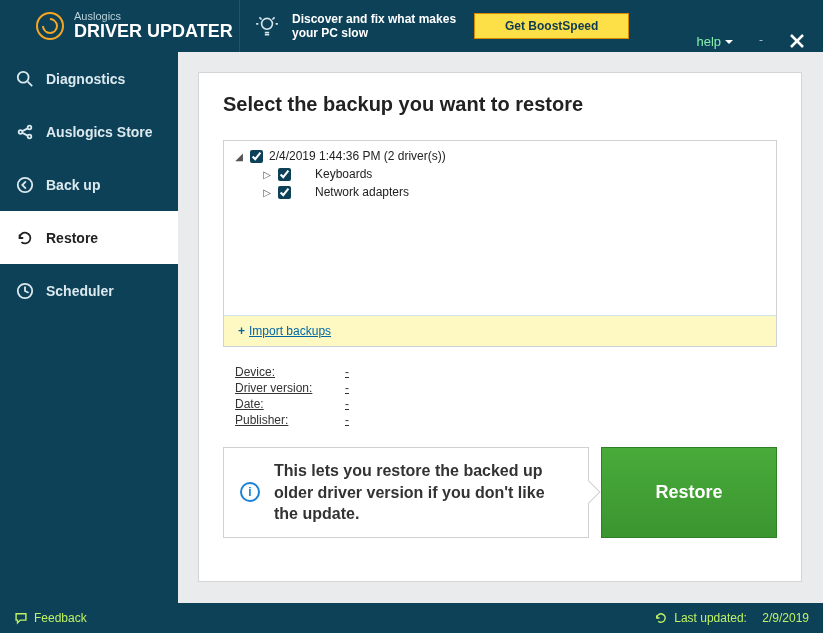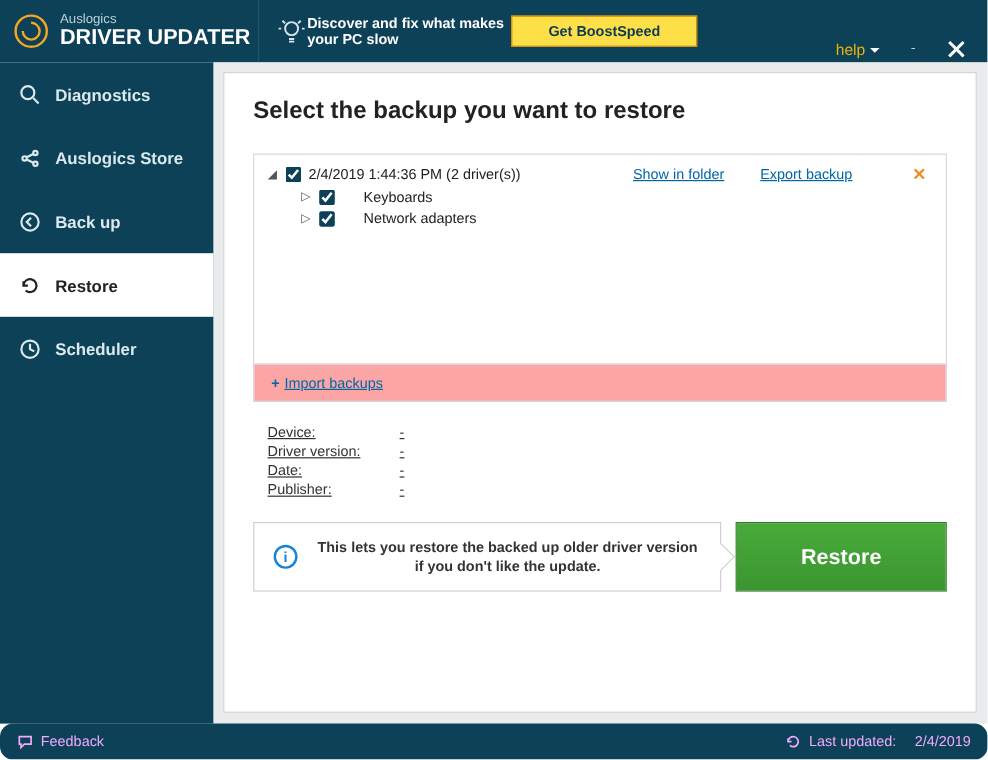--- a/index.html
+++ b/index.html
@@ -1,71 +1,71 @@
 <!DOCTYPE html>
 <html><head>
 <meta charset="utf-8">
 <style>
 * { margin: 0; padding: 0; box-sizing: border-box; }
 body { font-family: "Segoe UI", Tahoma, Arial, sans-serif; font-size: 13px; background: #fff; width: 823px; height: 633px; overflow: hidden; display: flex; flex-direction: column; }
 
-.titlebar { height: 52px; background: #0d4158; display: flex; align-items: stretch; }
+.titlebar { height: 52px; background: #0d4158; display: flex; align-items: stretch; padding-left: 24px; }
 .logo-block { width: 216px; display: flex; align-items: center; gap: 10px; padding-left: 12px; border-right: 1px solid #215468; }
 .logo-circle { width: 28px; height: 28px; border-radius: 50%; border: 2px solid #f5a623; display: flex; align-items: center; justify-content: center; }
 .logo-circle::before { content: ""; width: 12px; height: 12px; border: 2px solid #f5a623; border-left-color: transparent; border-radius: 50%; transform: rotate(45deg); }
 .logo-text { font-size: 11px; color: #b8d1db; line-height: 1.1; }
 .logo-text strong { color: #fff; font-size: 18px; font-weight: 700; display:block; }
-.promo { flex: 1; display: flex; align-items: center; padding: 0 14px; }
+.promo { flex: 1; display: flex; align-items: center; padding: 0 14px; gap: 12px; }
 .bulb-icon { width: 26px; height: 26px; color: #d7e5ea; flex-shrink: 0; }
 .promo-text { font-size: 12px; color: #fff; font-weight: 600; line-height: 1.2; max-width: 170px; }
 .boost-btn { background: #fde047; border: 1px solid #d98900; color: #0d3a50; font-size: 12px; padding: 5px 30px; cursor: pointer; font-weight: 700; }
-.right-ctrls { display: flex; align-items: center; gap: 20px; padding-right: 18px; color: #eab308; margin-top: 30px; }
+.right-ctrls { display: flex; align-items: center; gap: 20px; padding-right: 18px; color: #86efac; margin-top: 30px; }
 .help-btn { font-size: 13px; cursor: pointer; position: relative; padding-right: 12px; }
 .help-btn::after { content: ""; position: absolute; right: 0; top: 6px; border: 4px solid transparent; border-top-color: #fff; }
 .win-btn { width: 16px; height: 16px; cursor: pointer; display: flex; align-items: center; justify-content: center; }
 
 .body-row { flex: 1; display: flex; min-height: 0; }
 .sidebar { width: 178px; background: #0d4158; display: flex; flex-direction: column; }
 .nav-item { display: flex; align-items: center; gap: 12px; padding: 0 16px; height: 53px; color: #dbe9ee; font-size: 14px; font-weight: 600; cursor: pointer; }
 .nav-item.active { background: #fff; color: #222; }
 .nav-icon { width: 18px; height: 18px; flex-shrink: 0; display: inline-flex; align-items: center; justify-content: center; }
 
 .main { flex: 1; background: #e9ebec; padding: 0 1px 1px 0; display: flex; }
-.panel { margin: 8px; flex: 1; background: #fff; border: 1px solid #d5d5d5; padding: 20px 24px 18px 24px; display: flex; flex-direction: column; }
+.panel { margin: 20px; flex: 1; background: #fff; border: 1px solid #d5d5d5; padding: 20px 24px 18px 24px; display: flex; flex-direction: column; }
 .panel h1 { font-size: 20px; font-weight: 700; color: #222; margin-bottom: 24px; }
 
 .backups-box { border: 1px solid #cfd2d5; }
 .bb-head { font-size: 12px; color: #555; padding: 6px 14px; border-bottom: 1px solid #cfd2d5; background: linear-gradient(#fafafa,#ececec); }
 .bb-body { padding: 6px 10px 6px 10px; height: 174px; background: #fff; }
 .tree-row { display: flex; align-items: center; gap: 6px; padding: 2px 0; font-size: 12px; color: #222; }
 .caret { width: 10px; text-align: center; color: #555; font-size: 10px; cursor: pointer; }
 .cb { width: 13px; height: 13px; cursor: pointer; accent-color: #0d4158; margin: 0; }
 .tree-label { flex: 0 0 auto; }
 .tree-links { margin-left: auto; display: flex; gap: 30px; align-items: center; }
 .link { color: #0066a4; text-decoration: underline; font-size: 12px; cursor: pointer; }
 .del-x { color: #f08a24; font-size: 14px; font-weight: 700; cursor: pointer; margin-left: 20px; margin-right: 6px; }
 .tree-child { padding-left: 28px; }
 
-.import-bar { border-top: 1px solid #cfe3ec; background: #fca5a5; padding: 8px 14px; font-size: 12px; }
+.import-bar { border-top: 1px solid #cfe3ec; background: #fef9c3; padding: 8px 14px; font-size: 12px; }
 .import-bar a { color: #0066a4; text-decoration: underline; cursor: pointer; }
 .import-bar .plus { color: #0066a4; margin-right: 4px; font-weight: 700; }
 
 .details { margin-top: 18px; margin-left: 12px; font-size: 12px; color: #333; }
 .details .drow { display: flex; margin-bottom: 2px; text-decoration: underline; }
 .details .dlabel { width: 110px; }
 .details .dval { color: #333; }
 
 .footer-row { display: flex; align-items: stretch; margin-top: 18px; gap: 12px; }
 .info-box { flex: 1; border: 1px solid #d0d0d0; display: flex; align-items: center; gap: 14px; padding: 12px 16px; position: relative; background: #fff; }
 .info-box::after { content: ""; position: absolute; right: -9px; top: 50%; transform: translateY(-50%) rotate(45deg); width: 16px; height: 16px; background: #fff; border-right: 1px solid #d0d0d0; border-top: 1px solid #d0d0d0; }
 .info-i { width: 20px; height: 20px; border: 2px solid #1a82d6; border-radius: 50%; color: #1a82d6; font-weight: 700; font-size: 12px; display: flex; align-items: center; justify-content: center; flex-shrink: 0; }
-.info-text { font-size: 12px; color: #333; font-weight: 600; line-height: 1.35; text-align: center; }
+.info-text { font-size: 16px; color: #333; font-weight: 600; line-height: 1.35; }
 .restore-btn { width: 176px; background: linear-gradient(#49ab3a,#3b9530); border: 1px solid #2f7f25; color: #fff; font-size: 18px; font-weight: 600; cursor: pointer; }
 
-.statusbar { height: 30px; background: #0d4158; display: flex; align-items: center; padding: 0 14px; color: #f0abfc; font-size: 12px; border-radius: 11px; }
+.statusbar { height: 30px; background: #0d4158; display: flex; align-items: center; padding: 0 14px; color: #bef264; font-size: 12px; }
 .fb { display: flex; align-items: center; gap: 6px; cursor: pointer; }
 .lu { margin-left: auto; display: flex; align-items: center; gap: 6px; }
 </style>
 </head>
 <body>
 
 <div class="titlebar">
   <div class="logo-block">
     <span class="logo-circle"></span>
     <span class="logo-text">
@@ -153,25 +153,20 @@
   <div class="main">
     <div class="panel">
       <h1>Select the backup you want to restore</h1>
 
       <div class="backups-box">
         <div class="bb-body">
           <div class="tree-row">
             <span class="caret">◢</span>
             <input type="checkbox" class="cb" checked="" style="">
             <span class="tree-label">2/4/2019 1:44:36 PM (2 driver(s))</span>
-            <span class="tree-links">
-              <span class="link">Show in folder</span>
-              <span class="link">Export backup</span>
-              <span class="del-x">✕</span>
-            </span>
           </div>
           <div class="tree-child">
             <div class="tree-row">
               <span class="caret">▷</span>
               <input type="checkbox" class="cb" checked="" style="">
               <span class="tree-label" style="margin-left:18px">Keyboards</span>
             </div>
             <div class="tree-row">
               <span class="caret">▷</span>
               <input type="checkbox" class="cb" checked="" style="">
@@ -219,15 +214,15 @@
     <svg width="14" height="14" viewBox="0 0 20 20" fill="none" stroke="currentColor" stroke-width="2">
         <path d="M3 4h14v9H9l-4 4v-4H3z"></path>
       </svg>
     <span>Feedback</span>
   </span>
   <span class="lu">
     <svg width="14" height="14" viewBox="0 0 20 20" fill="none" stroke="currentColor" stroke-width="2">
         <path d="M4 10a6 6 0 1 1 2 4.5"></path>
         <polyline points="4,6 4,10 8,10"></polyline>
       </svg>
-    <span>Last updated:</span>&nbsp;<span>2/4/2019</span>
+    <span>Last updated:</span>&nbsp;<span>2/9/2019</span>
   </span>
 </div>
 
 </body></html>

